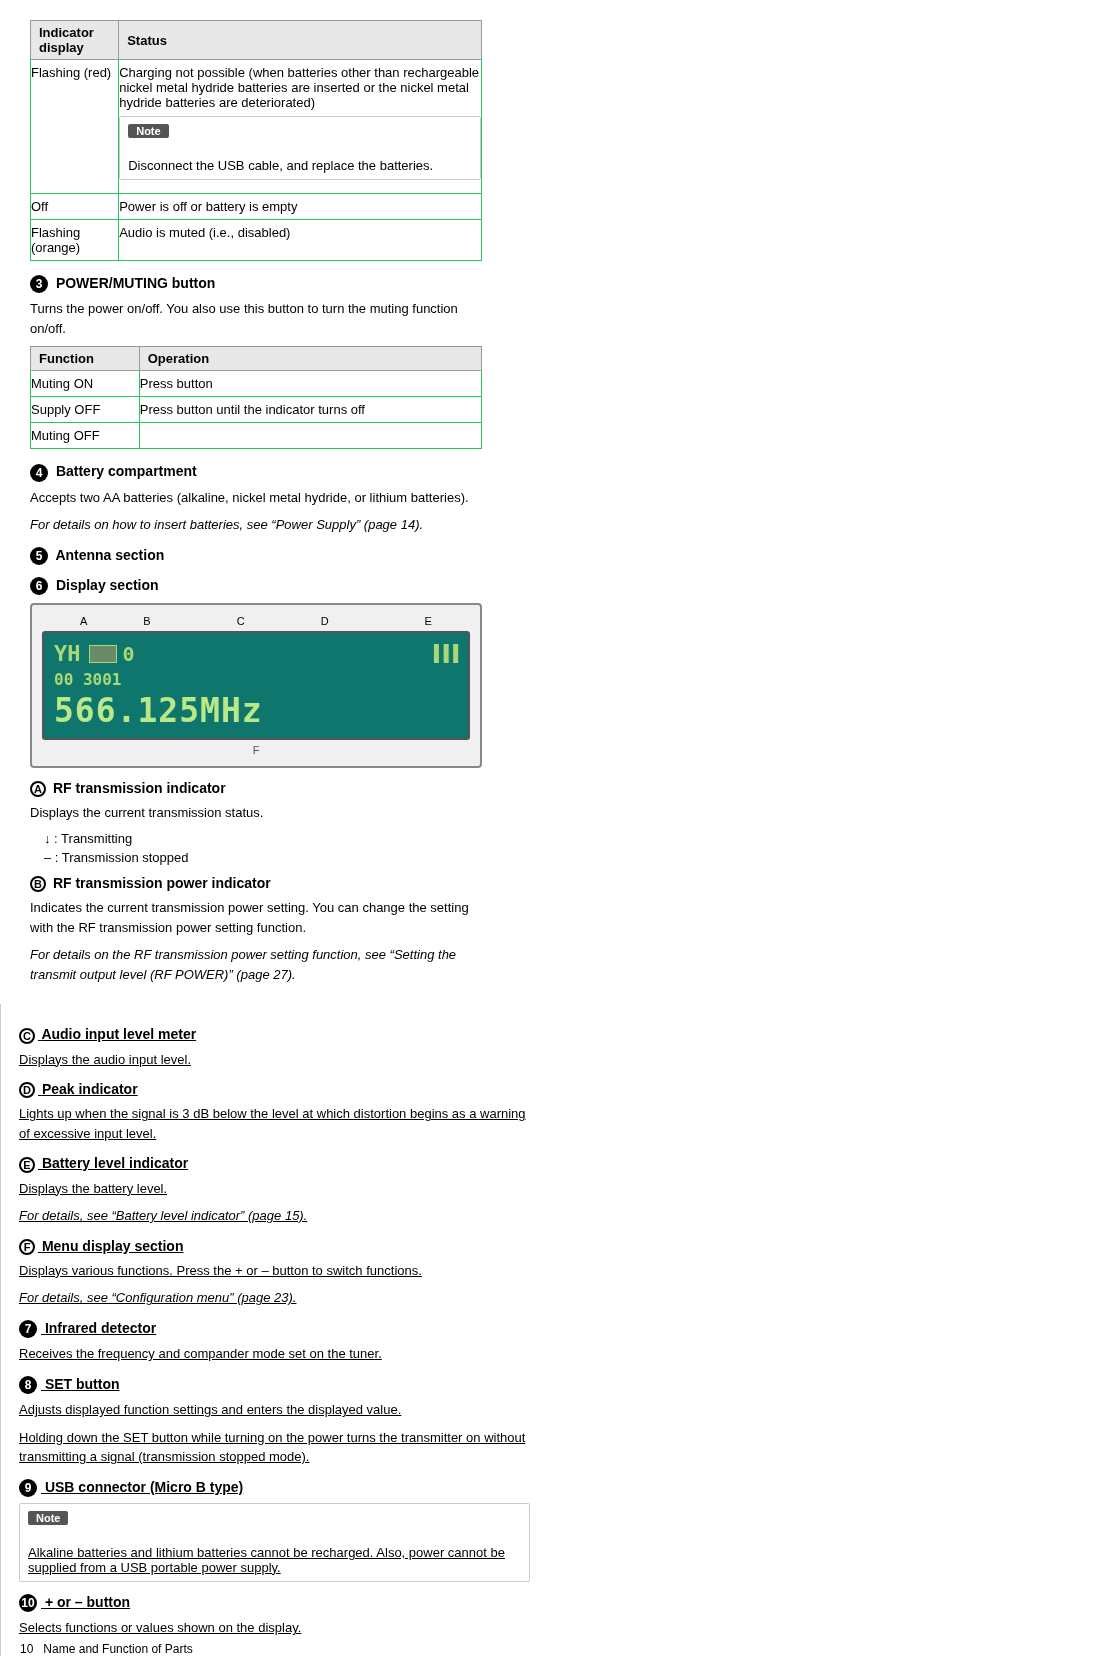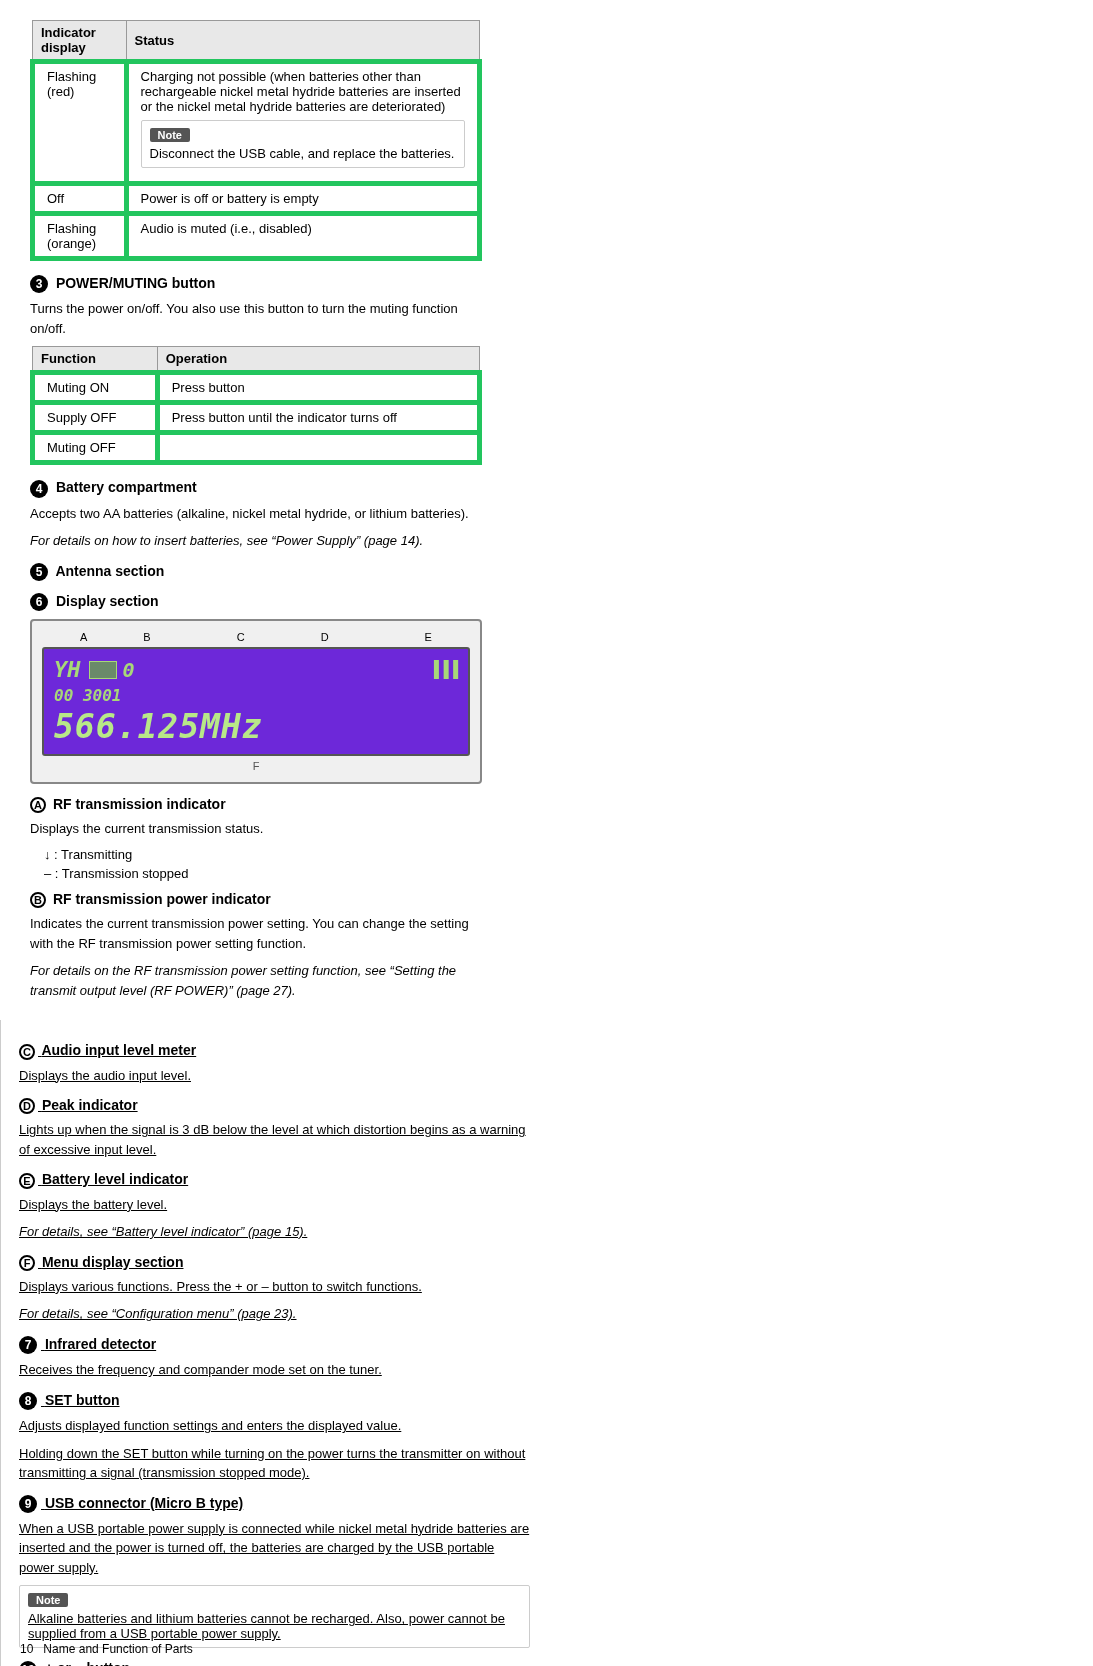--- a/index.html
+++ b/index.html
@@ -37,22 +37,22 @@
       font-size: 13px;
     }
     th {
       background: #e8e8e8;
       border: 1px solid #999;
       padding: 4px 8px;
       text-align: left;
       font-weight: bold;
     }
     td {
-      border: 5px solid #22c55e;
-      padding: 5px 12px;
+      border: 1px solid #22c55e;
+      padding: 5px 0;
       vertical-align: top;
     }
 
     
     .section-heading {
       font-size: 14px;
       font-weight: bold;
       margin: 12px 0 6px 0;
     }
     .section-heading .num {
@@ -102,21 +102,21 @@
       background: #fff;
     }
     .note-label {
       display: inline-block;
       background: #555;
       color: #fff;
       font-size: 11px;
       font-weight: bold;
       padding: 1px 8px;
       border-radius: 2px;
-      margin-bottom: 4px;
+      margin-bottom: 20px;
     }
 
     
     .display-box {
       border: 2px solid #888;
       border-radius: 4px;
       padding: 10px;
       margin: 8px 0 12px 0;
       background: #f0f0f0;
     }
@@ -124,29 +124,28 @@
       display: flex;
       justify-content: space-around;
       font-size: 12px;
       margin-bottom: 4px;
       padding: 0 10px;
     }
     .display-labels span {
       font-size: 11px;
     }
     .display-screen {
-      background: #6d28d9;
+      background: #0f766e;
       border: 2px solid #555;
       border-radius: 3px;
       padding: 8px 10px;
       color: #a8d878;
       font-family: monospace;
       min-height: 90px;
       position: relative;
-      font-style: italic;
     }
     .display-row1 {
       display: flex;
       align-items: center;
       margin-bottom: 4px;
     }
     .display-freq-row {
       font-size: 33px;
       font-weight: bold;
       letter-spacing: 1px;
@@ -328,21 +327,20 @@
       <span class="num">8</span>
       <span>SET button</span>
     </div>
     <p>Adjusts displayed function settings and enters the displayed value.</p>
     <p>Holding down the SET button while turning on the power turns the transmitter on without transmitting a signal (transmission stopped mode).</p>
 
     <div class="section-heading">
       <span class="num">9</span>
       <span>USB connector (Micro B type)</span>
     </div>
-    <p>When a USB portable power supply is connected while nickel metal hydride batteries are inserted and the power is turned off, the batteries are charged by the USB portable power supply.</p>
 
     <div class="note-box">
       <span class="note-label">Note</span>
       <div>Alkaline batteries and lithium batteries cannot be recharged. Also, power cannot be supplied from a USB portable power supply.</div>
     </div>
 
     <div class="section-heading">
       <span class="num">10</span>
       <span>+ or – button</span>
     </div>

